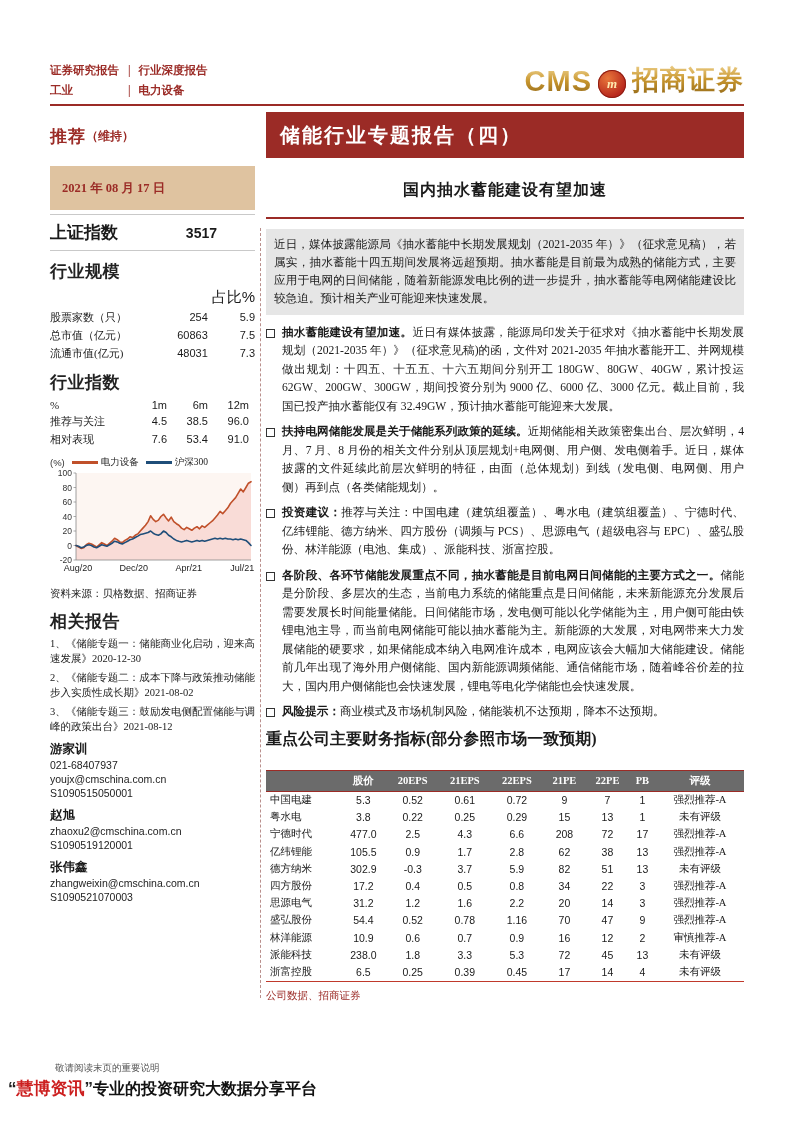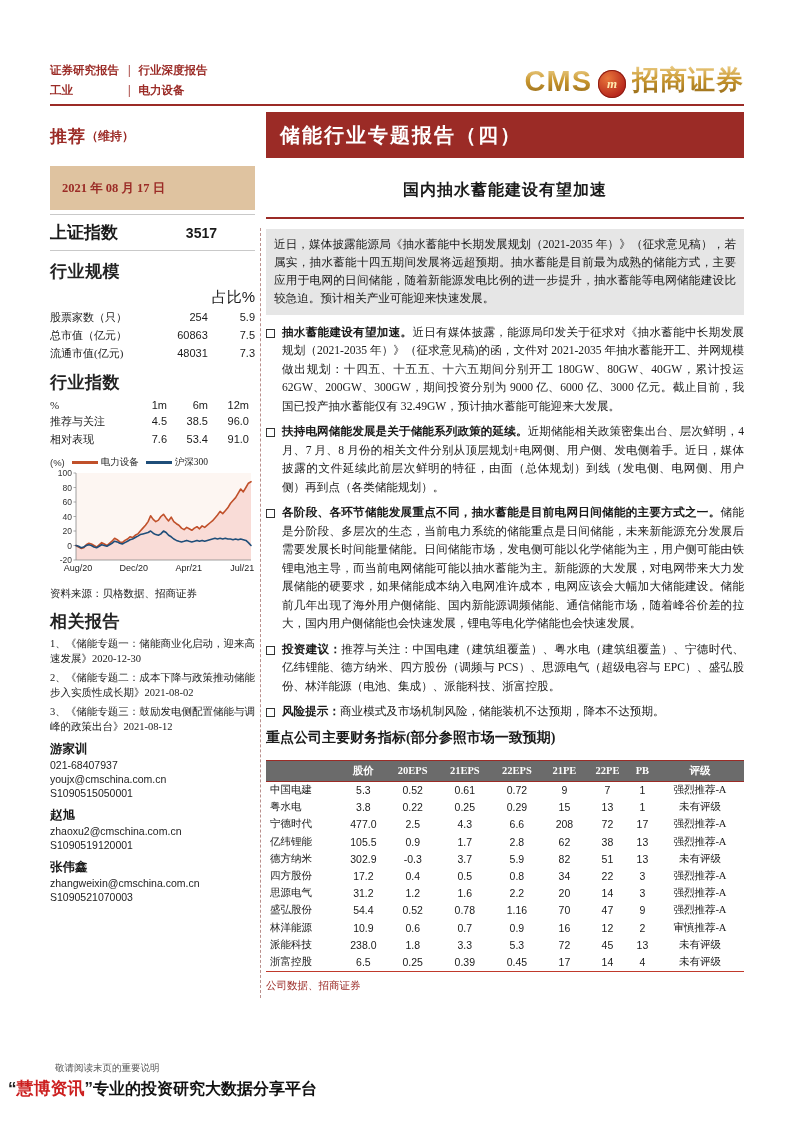--- a/index.html
+++ b/index.html
@@ -83,21 +83,21 @@
   .sub-rule{height:1.5px;background:#9b2b26;margin-bottom:10px;}
 
   .abstract{background:#e6e6e6;padding:7px 8px;font-size:11.6px;line-height:18px;text-align:justify;}
 
   .bullets{margin-top:9px;}
   .bl{display:flex;gap:7px;margin-bottom:7px;}
   .bl .sq{flex:0 0 auto;width:7px;height:7px;border:1.2px solid #333;margin-top:5px;}
   .bl .bt{font-size:11.6px;line-height:18.5px;text-align:justify;}
   .bl b{font-weight:bold;}
 
-  .tbl-cap{font-size:14px;font-weight:bold;margin:4px 0 13px;}
+  .tbl-cap{font-size:16px;font-weight:bold;margin:4px 0 20px;}
   table.fin{width:100%;border-collapse:collapse;font-size:10.5px;}
   table.fin thead th{background:#6b6b6b;color:#fff;font-weight:bold;padding:3px 2px;text-align:center;font-size:10.5px;}
   table.fin thead tr{border-top:1.6px solid #9b2b26;border-bottom:1px solid #9b2b26;}
   table.fin td{padding:1.6px 2px;text-align:center;}
   table.fin td.nm{text-align:left;padding-left:4px;}
   table.fin td.n{font-family:"Liberation Sans",sans-serif;}
   table.fin tbody tr:last-child{border-bottom:1.6px solid #c0392b;}
   .tbl-src{font-size:10.5px;color:#9b2b26;margin-top:7px;}
 
   
@@ -280,25 +280,25 @@
       <div class="bl">
         <span class="sq"></span>
         <span class="bt"><b>抽水蓄能建设有望加速。</b><span>近日有媒体披露，能源局印发关于征求对《抽水蓄能中长期发展规划（2021-2035 年）》（征求意见稿)的函，文件对 2021-2035 年抽水蓄能开工、并网规模做出规划：十四五、十五五、十六五期间分别开工 180GW、80GW、40GW，累计投运 62GW、200GW、300GW，期间投资分别为 9000 亿、6000 亿、3000 亿元。截止目前，我国已投产抽水蓄能仅有 32.49GW，预计抽水蓄能可能迎来大发展。</span></span>
       </div>
       <div class="bl">
         <span class="sq"></span>
         <span class="bt"><b>扶持电网储能发展是关于储能系列政策的延续。</b><span>近期储能相关政策密集出台、层次鲜明，4 月、7 月、8 月份的相关文件分别从顶层规划+电网侧、用户侧、发电侧着手。近日，媒体披露的文件延续此前层次鲜明的特征，由面（总体规划）到线（发电侧、电网侧、用户侧）再到点（各类储能规划）。</span></span>
       </div>
       <div class="bl">
         <span class="sq"></span>
-        <span class="bt"><b>各阶段、各环节储能发展重点不同，抽水蓄能是目前电网日间储能的主要方式之一。</b><span>储能是分阶段、多层次的生态，当前电力系统的储能重点是日间储能，未来新能源充分发展后需要发展长时间能量储能。日间储能市场，发电侧可能以化学储能为主，用户侧可能由铁锂电池主导，而当前电网储能可能以抽水蓄能为主。新能源的大发展，对电网带来大力发展储能的硬要求，如果储能成本纳入电网准许成本，电网应该会大幅加大储能建设。储能前几年出现了海外用户侧储能、国内新能源调频储能、通信储能市场，随着峰谷价差的拉大，国内用户侧储能也会快速发展，锂电等电化学储能也会快速发展。</span></span>
+        <span class="bt"><b>投资建议：</b><span>推荐与关注：中国电建（建筑组覆盖）、粤水电（建筑组覆盖）、宁德时代、亿纬锂能、德方纳米、四方股份（调频与 PCS）、思源电气（超级电容与 EPC）、盛弘股份、林洋能源（电池、集成）、派能科技、浙富控股。</span></span>
       </div>
       <div class="bl">
         <span class="sq"></span>
-        <span class="bt"><b>投资建议：</b><span>推荐与关注：中国电建（建筑组覆盖）、粤水电（建筑组覆盖）、宁德时代、亿纬锂能、德方纳米、四方股份（调频与 PCS）、思源电气（超级电容与 EPC）、盛弘股份、林洋能源（电池、集成）、派能科技、浙富控股。</span></span>
+        <span class="bt"><b>各阶段、各环节储能发展重点不同，抽水蓄能是目前电网日间储能的主要方式之一。</b><span>储能是分阶段、多层次的生态，当前电力系统的储能重点是日间储能，未来新能源充分发展后需要发展长时间能量储能。日间储能市场，发电侧可能以化学储能为主，用户侧可能由铁锂电池主导，而当前电网储能可能以抽水蓄能为主。新能源的大发展，对电网带来大力发展储能的硬要求，如果储能成本纳入电网准许成本，电网应该会大幅加大储能建设。储能前几年出现了海外用户侧储能、国内新能源调频储能、通信储能市场，随着峰谷价差的拉大，国内用户侧储能也会快速发展，锂电等电化学储能也会快速发展。</span></span>
       </div>
       <div class="bl">
         <span class="sq"></span>
         <span class="bt"><b>风险提示：</b><span>商业模式及市场机制风险，储能装机不达预期，降本不达预期。</span></span>
       </div>
     </div>
 
     <div class="tbl-cap">重点公司主要财务指标(部分参照市场一致预期)</div>
     <table class="fin">
       <thead>

